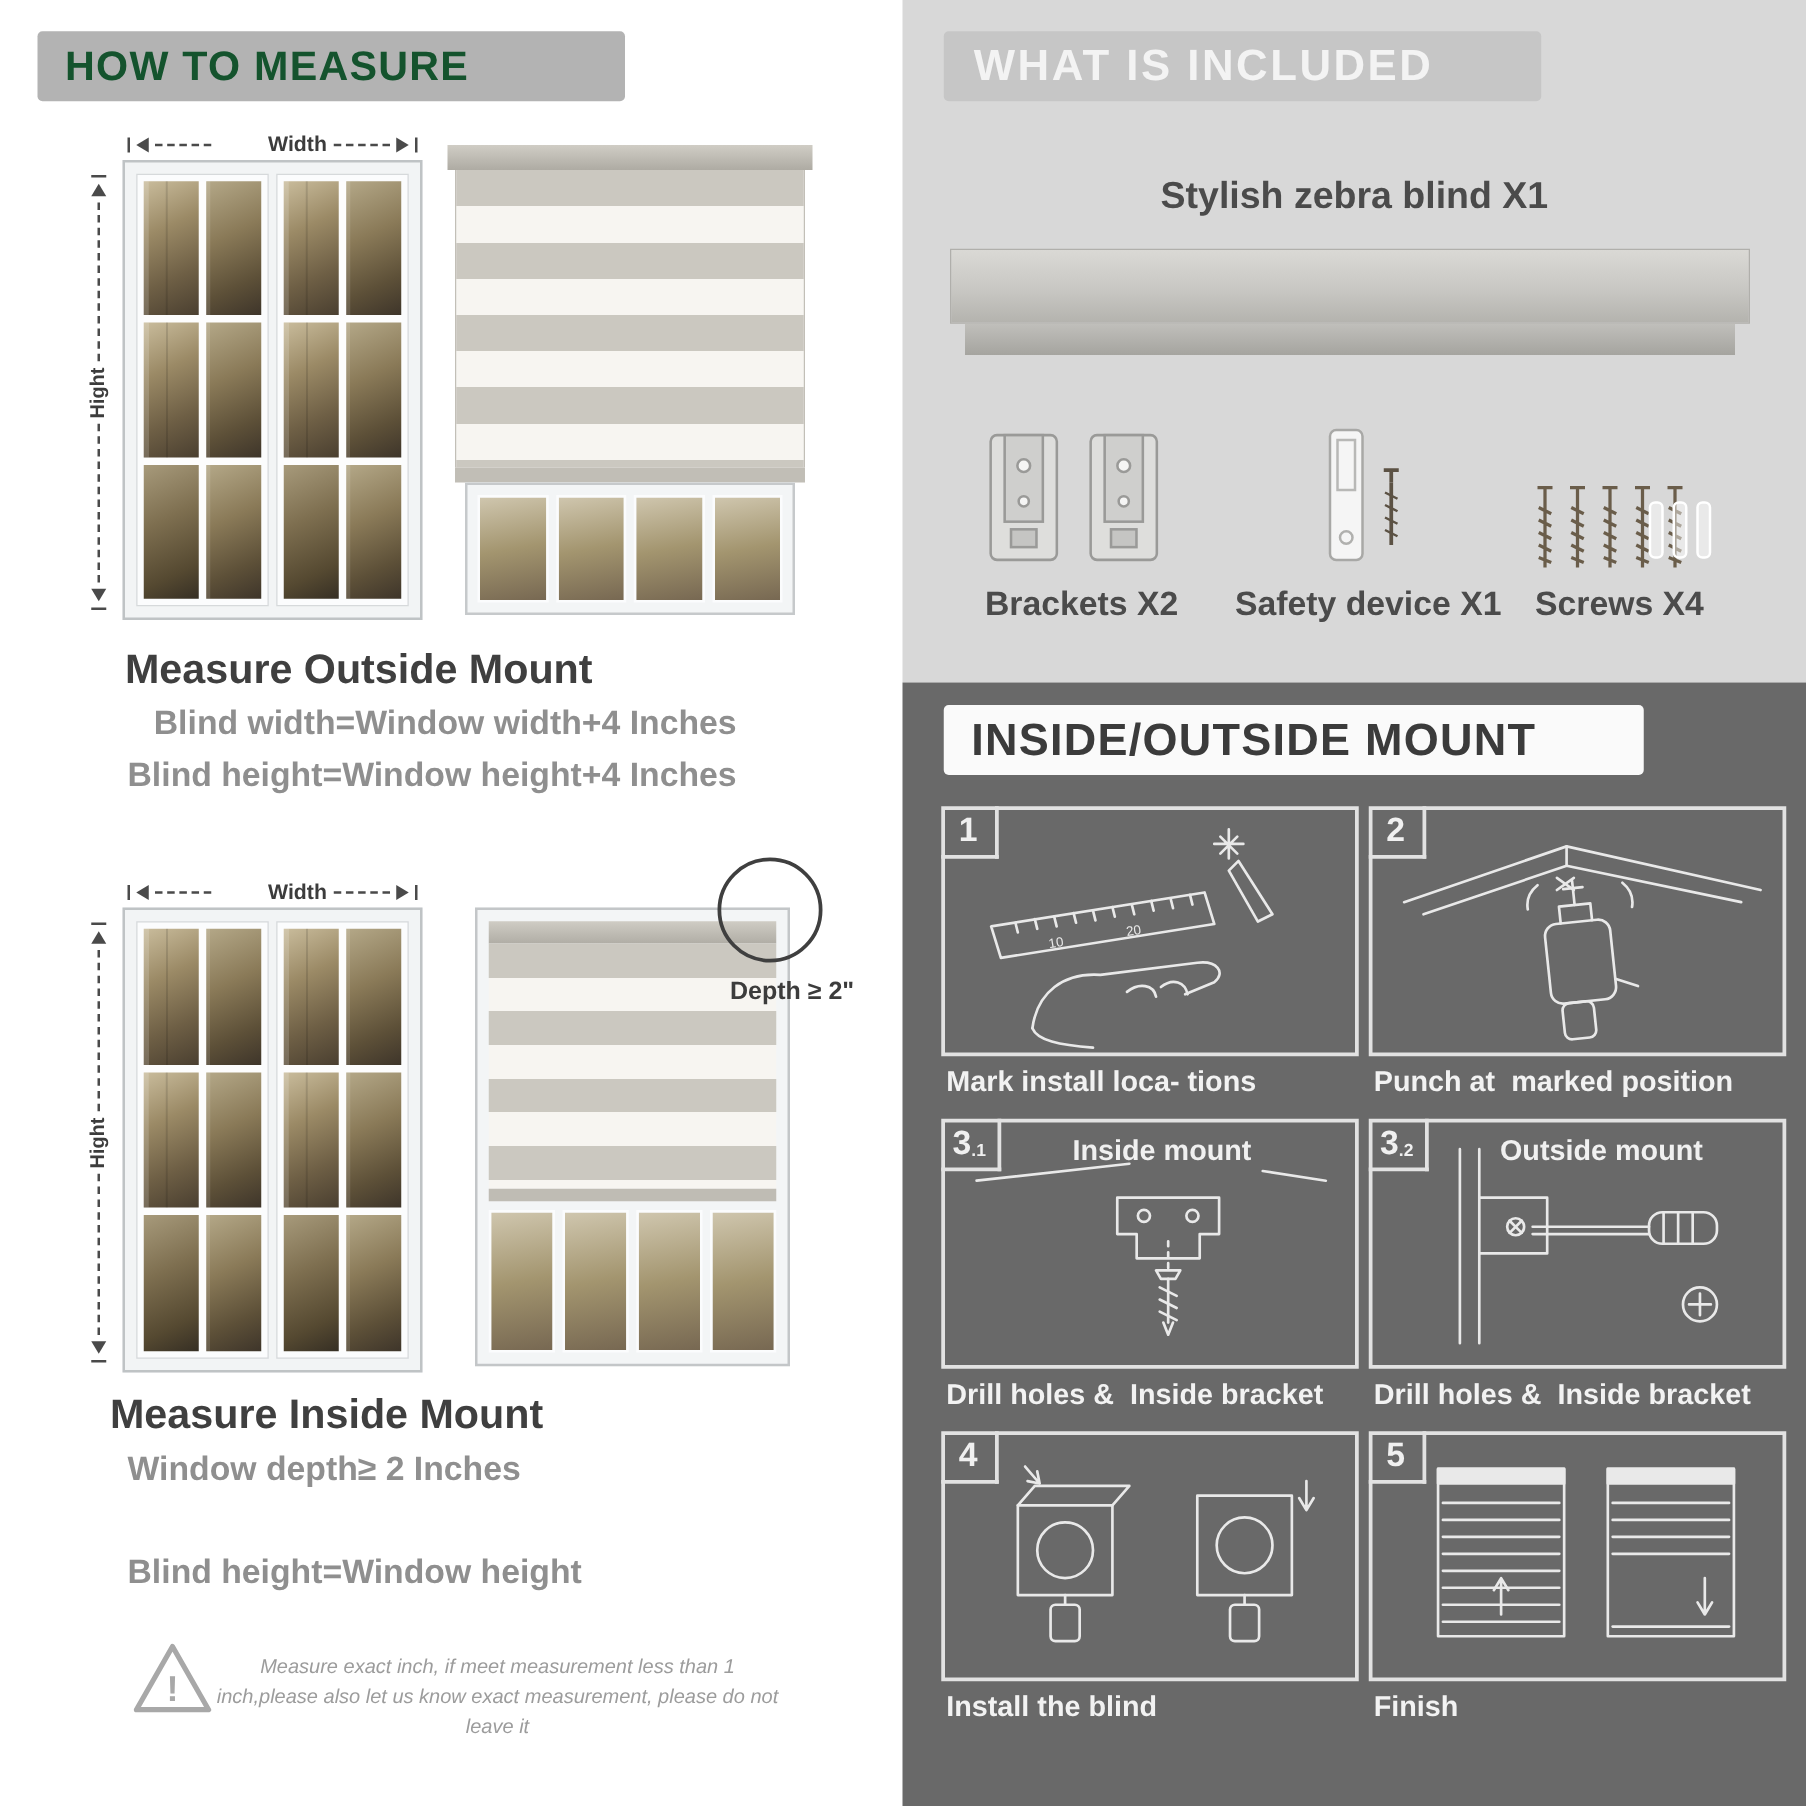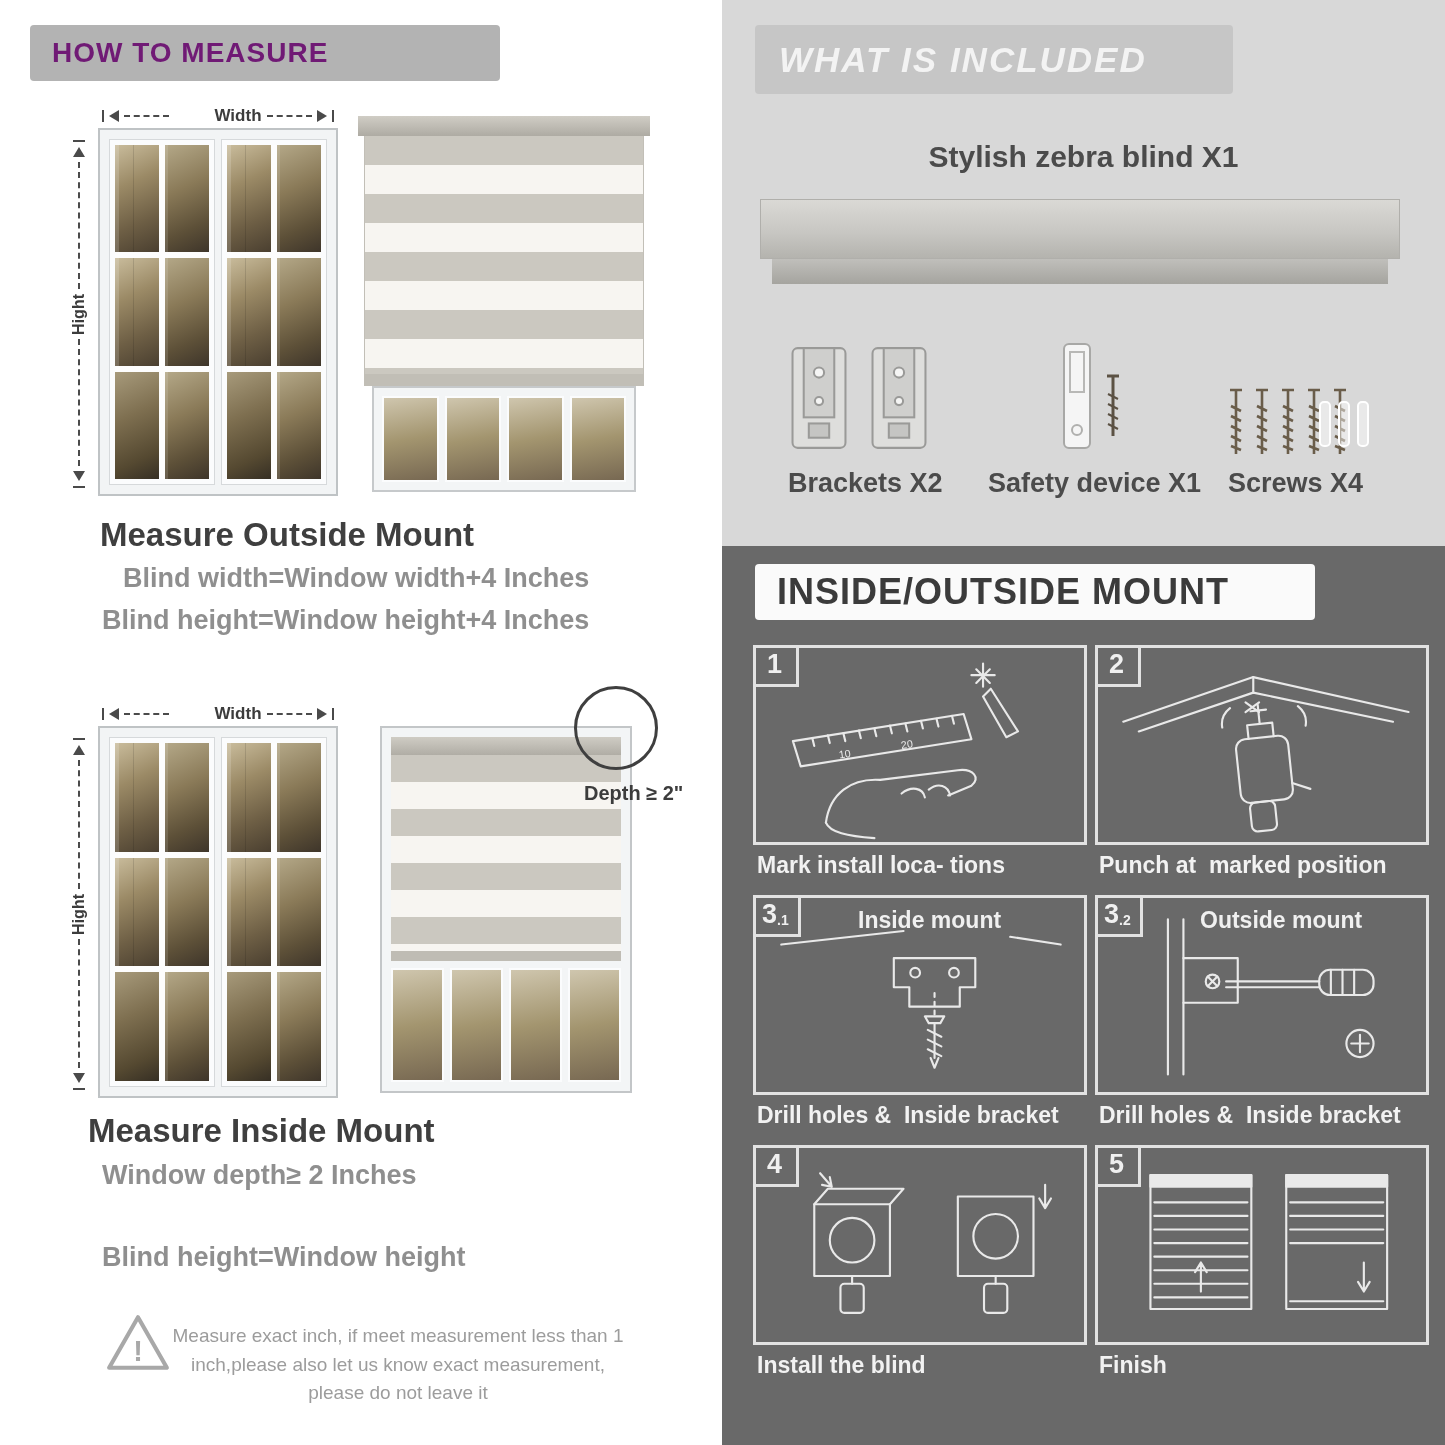--- a/index.html
+++ b/index.html
@@ -1,22 +1,22 @@
 <!DOCTYPE html>
 <html><head>
 <meta charset="utf-8">
 <style>
   * { margin:0; padding:0; box-sizing:border-box; }
   html,body { width:1445px; background:#fff; font-family:"Liberation Sans", sans-serif; }
   .canvas { position:relative; width:1445px; height:1445px; background:#ffffff; overflow:hidden; }
 
   
   .banner { position:absolute; border-radius:4px; font-weight:bold; letter-spacing:1px; display:flex; align-items:center; }
-  .banner-measure { left:30px; top:25px; width:470px; height:56px; background:#b3b3b3; color:#701a75; font-size:28px; padding-left:22px; }
-  .banner-included { left:755px; top:25px; width:478px; height:69px; background:#c6c6c6; color:#f3f3f3; font-size:35px; padding-left:24px; letter-spacing:2px;font-style:italic; }
+  .banner-measure { left:30px; top:25px; width:470px; height:56px; background:#b3b3b3; color:#14532d; font-size:33px; padding-left:22px; }
+  .banner-included { left:755px; top:25px; width:478px; height:56px; background:#c6c6c6; color:#f3f3f3; font-size:35px; padding-left:24px; letter-spacing:2px; }
   .banner-mount { left:755px; top:564px; width:560px; height:56px; background:#fafafa; color:#3b3b3b; font-size:36px; padding-left:22px; }
 
   .h-title { position:absolute; font-size:33px; font-weight:bold; color:#3f3f3f; }
   .h-sub { position:absolute; font-size:27px; font-weight:bold; color:#8f8f8f; }
 
   
   .warrow { position:absolute; display:flex; align-items:center; gap:5px; color:#3c3c3c; }
   .warrow .dash { flex:1; border-top:2px dashed #4a4a4a; height:0; }
   .harrow { position:absolute; display:flex; flex-direction:column; align-items:center; gap:5px; color:#3c3c3c; }
   .harrow .dash { flex:1; border-left:2px dashed #4a4a4a; width:0; }
@@ -59,21 +59,21 @@
   .id-shade { height:196px; background:repeating-linear-gradient(180deg,#cbc8c0 0 27px,#f7f5f1 27px 54px); }
   .id-rail { height:10px; background:#bfbcb4; margin-bottom:7px; }
   .id-panes { flex:1; display:grid; grid-template-columns:1fr 1fr 1fr 1fr; gap:6px; }
   .id-panes .frag-pane { border:2px solid #fbfcfd; }
 
   .callout-circle { position:absolute; left:574px; top:686px; width:84px; height:84px; border:3px solid #3f3f3f; border-radius:50%; }
   .callout-label { position:absolute; left:584px; top:782px; font-size:20px; font-weight:bold; color:#3c3c3c; }
 
   
   .warn-tri { position:absolute; left:105px; top:1312px; width:66px; height:62px; }
-  .warn-text { position:absolute; left:172px; top:1322px; width:452px; font-size:19px; color:#9c9c9c; line-height:1.5; text-align:center; }
+  .warn-text { position:absolute; left:172px; top:1322px; width:452px; font-size:16px; color:#9c9c9c; line-height:1.5; text-align:center;font-style:italic; }
 
   
   .right-top { position:absolute; left:722px; top:0; width:723px; height:546px; background:#d8d8d8; }
   .right-bottom { position:absolute; left:722px; top:546px; width:723px; height:899px; background:#696969; }
 
   .blind-label { position:absolute; left:722px; top:140px; width:723px; text-align:center; font-size:30px; font-weight:bold; color:#4b4b4b; }
   .rail-top { position:absolute; left:760px; top:199px; width:640px; height:60px; border:1px solid #b0afab;
               background:linear-gradient(180deg,#dad9d5 0%,#c8c7c3 55%,#b4b3ae 100%); }
   .rail-bottom { position:absolute; left:772px; top:259px; width:616px; height:25px;
               background:linear-gradient(180deg,#c0bfbb,#a5a49f); }

